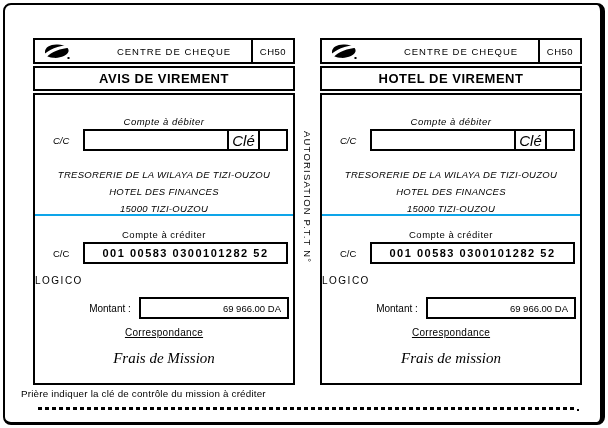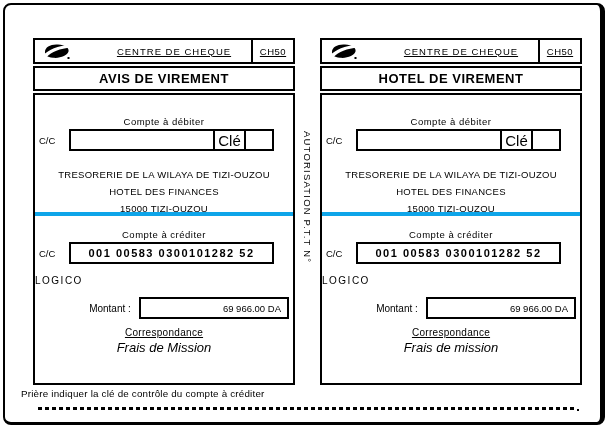--- a/index.html
+++ b/index.html
@@ -27,21 +27,20 @@
   }
   .panel.left  { left: 28px; }
   .panel.right { left: 315px; }
 
   .p-header {
     height: 26px;
     border: 2px solid #000;
     display: flex;
     align-items: stretch;
     background: #fff;
-    text-decoration: underline;
   }
   .logo-cell {
     width: 62px;
     display: flex;
     align-items: center;
     padding-left: 7px;
   }
   .org-cell {
     flex: 1;
     display: flex;
@@ -73,35 +72,36 @@
   }
   .p-main {
     margin-top: 2px;
     height: 292px;
     border: 2px solid #000;
     display: flex;
     flex-direction: column;
   }
   .sec1 {
     height: 121px;
-    border-bottom: 4px solid #0ea5e9;
+    border-bottom: 2px solid #0ea5e9;
+    font-style: italic;
   }
   .sec2 { flex: 1; }
 
   .sec-label {
     text-align: center;
     font-size: 9.5px;
     letter-spacing: 0.5px;
   }
   .sec1 .sec-label { margin-top: 21px; }
   .sec2 .sec-label { margin-top: 13px; }
 
   .cc-row {
     margin-top: 2px;
-    margin-left: 4px;
+    margin-left: 18px;
     display: flex;
     align-items: center;
     height: 22px;
   }
   .cc-label {
     width: 30px;
     font-size: 9.5px;
   }
   .cc-box {
     width: 205px;
@@ -172,25 +172,25 @@
     white-space: nowrap;
   }
   .corresp {
     margin-top: 8px;
     text-align: center;
     font-size: 10px;
     text-decoration: underline;
     letter-spacing: 0.3px;
   }
   .corresp-note {
-    margin-top: 2px;
-    text-align: center;
-    font-size: 13px;
+    margin-top: 12px;
+    text-align: center;
+    font-size: 15px;
     font-style: italic;
-    font-family: Liberation Sans, sans-serif;
+    font-family: Liberation Serif, serif;
   }
   .authorization {
     position: absolute;
     left: 293px;
     top: 126px;
     width: 19px;
     height: 160px;
     writing-mode: vertical-rl;
     font-size: 9.5px;
     letter-spacing: 1.2px;
@@ -331,17 +331,17 @@
         <div class="amount-row">
           <span class="amount-label">Montant :</span>
           <span class="amount-box">69 966.00 DA</span>
         </div>
         <div class="corresp">Correspondance</div>
         <div class="corresp-note">Frais de mission</div>
       </div>
     </div>
   </div>
 
-  <div class="footer-note">Prière indiquer la clé de contrôle du compte à créditer</div>
+  <div class="footer-note">Prière indiquer la clé de contrôle du mission à créditer</div>
   <div class="dotted-line"></div>
   <div class="dotted-end"></div>
 
 </div>
 
 </body></html>

